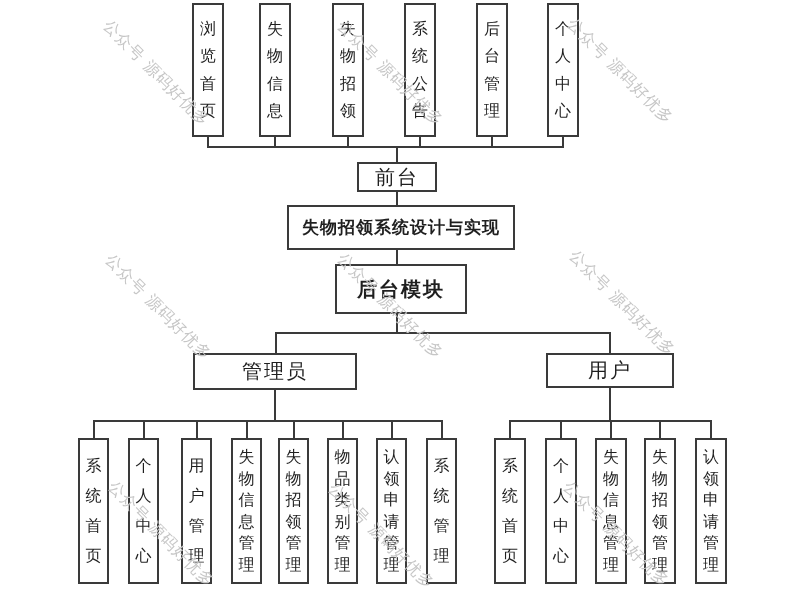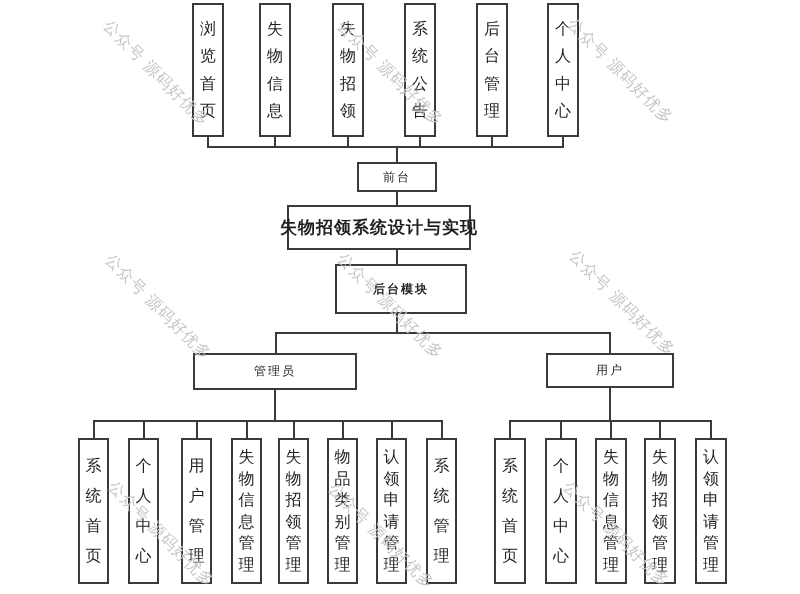--- a/index.html
+++ b/index.html
@@ -4,21 +4,21 @@
 <style>
   html,body{margin:0;padding:0;background:#ffffff;}
   #canvas{
     position:relative;width:800px;height:594px;background:#ffffff;
     font-family:"DejaVu Sans",sans-serif;color:#1f1f1f;overflow:hidden;
   }
   .node{
     position:absolute;box-sizing:border-box;border:2px solid #3a3a3a;background:#ffffff;
     display:flex;align-items:center;justify-content:center;z-index:2;
   }
-  .hlabel{font-size:12px;letter-spacing:2px;white-space:nowrap;}
+  .hlabel{font-size:20px;letter-spacing:2px;white-space:nowrap;}
   .title-node .hlabel{font-size:17px;font-weight:bold;letter-spacing:1px;}
   .bold .hlabel{font-weight:bold;}
   .vlabel{
     display:flex;flex-direction:column;justify-content:space-evenly;align-items:center;
     height:100%;width:100%;font-size:16px;line-height:1;padding:4px 0;box-sizing:border-box;
   }
   .line{position:absolute;background:#3a3a3a;z-index:1;}
   .wm{
     position:absolute;z-index:10;font-size:16px;letter-spacing:1px;color:#c6c6c6;
     white-space:nowrap;transform:rotate(45deg);transform-origin:0 0;pointer-events:none;
@@ -95,21 +95,21 @@
   <div class="line" style="left:491px;top:137px;width:2px;height:9px;"></div>
   <div class="line" style="left:562px;top:137px;width:2px;height:9px;"></div>
   <div class="line" style="left:207px;top:146px;width:357px;height:2px;"></div>
   <div class="line" style="left:396px;top:146px;width:2px;height:16px;"></div>
 
   <div class="node" style="left:357px;top:162px;width:80px;height:30px;">
     <div class="hlabel">前台</div>
   </div>
   <div class="line" style="left:396px;top:192px;width:2px;height:13px;"></div>
 
-  <div class="node title-node" style="left:287px;top:205px;width:184px;height:45px;">
+  <div class="node title-node" style="left:287px;top:205px;width:228px;height:45px;">
     <div class="hlabel">失物招领系统设计与实现</div>
   </div>
   <div class="line" style="left:396px;top:250px;width:2px;height:14px;"></div>
 
   <div class="node bold" style="left:335px;top:264px;width:132px;height:50px;">
     <div class="hlabel">后台模块</div>
   </div>
   <div class="line" style="left:396px;top:314px;width:2px;height:18px;"></div>
   <div class="line" style="left:275px;top:332px;width:336px;height:2px;"></div>
   <div class="line" style="left:275px;top:332px;width:2px;height:21px;"></div>

